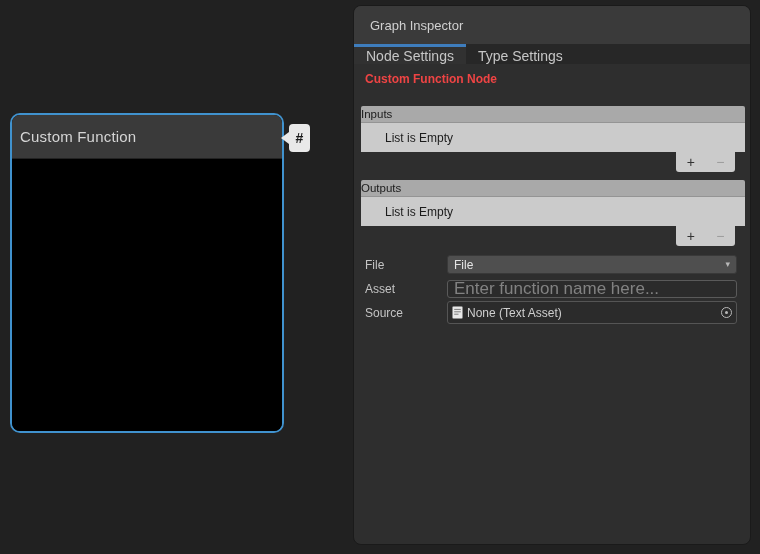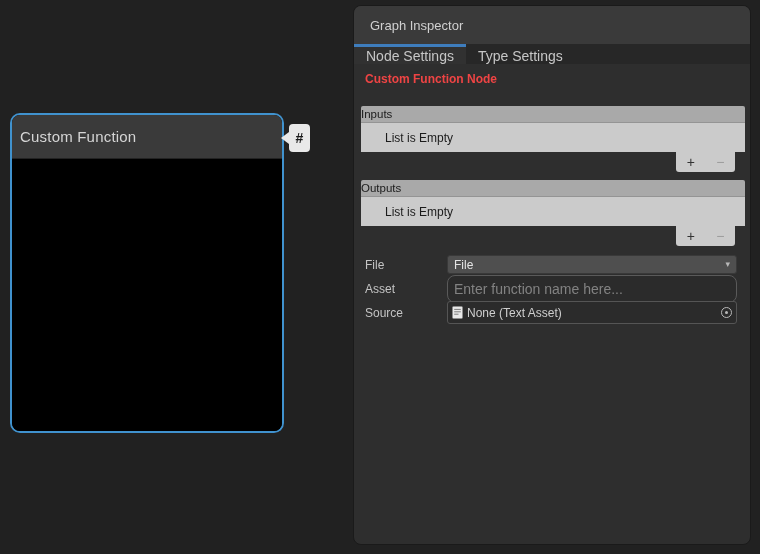--- a/index.html
+++ b/index.html
@@ -94,22 +94,22 @@
   .prop-field { flex:1; height:19px; }
 
   .dropdown {
     background:#4F4F4F; border:1px solid #393939; border-radius:3px;
     display:flex; align-items:center; height:19px; padding:0 6px;
     font-size:12px; color:#E4E4E4;
   }
   .dropdown-arrow { margin-left:auto; font-size:9px; color:#B8B8B8; line-height:1; }
 
   .text-input {
-    width:100%; height:28px; background:#2B2B2B; border:1px solid #5A5A5A;
-    border-radius:8px; color:#CFCFCF; font-size:14px; padding:0 6px;
+    width:100%; height:18px; background:#2B2B2B; border:1px solid #5A5A5A;
+    border-radius:3px; color:#CFCFCF; font-size:17px; padding:0 6px;
     font-family:"Liberation Sans", sans-serif; outline:none;
   }
   .text-input::placeholder { color:#828282; opacity:1; }
 
   .object-field {
     background:#2B2B2B; border:1px solid #555; border-radius:3px;
     height:23px; display:flex; align-items:center; padding:0 4px;
     font-size:12px; color:#CFCFCF;
   }
   .obj-text { margin-left:4px; }

